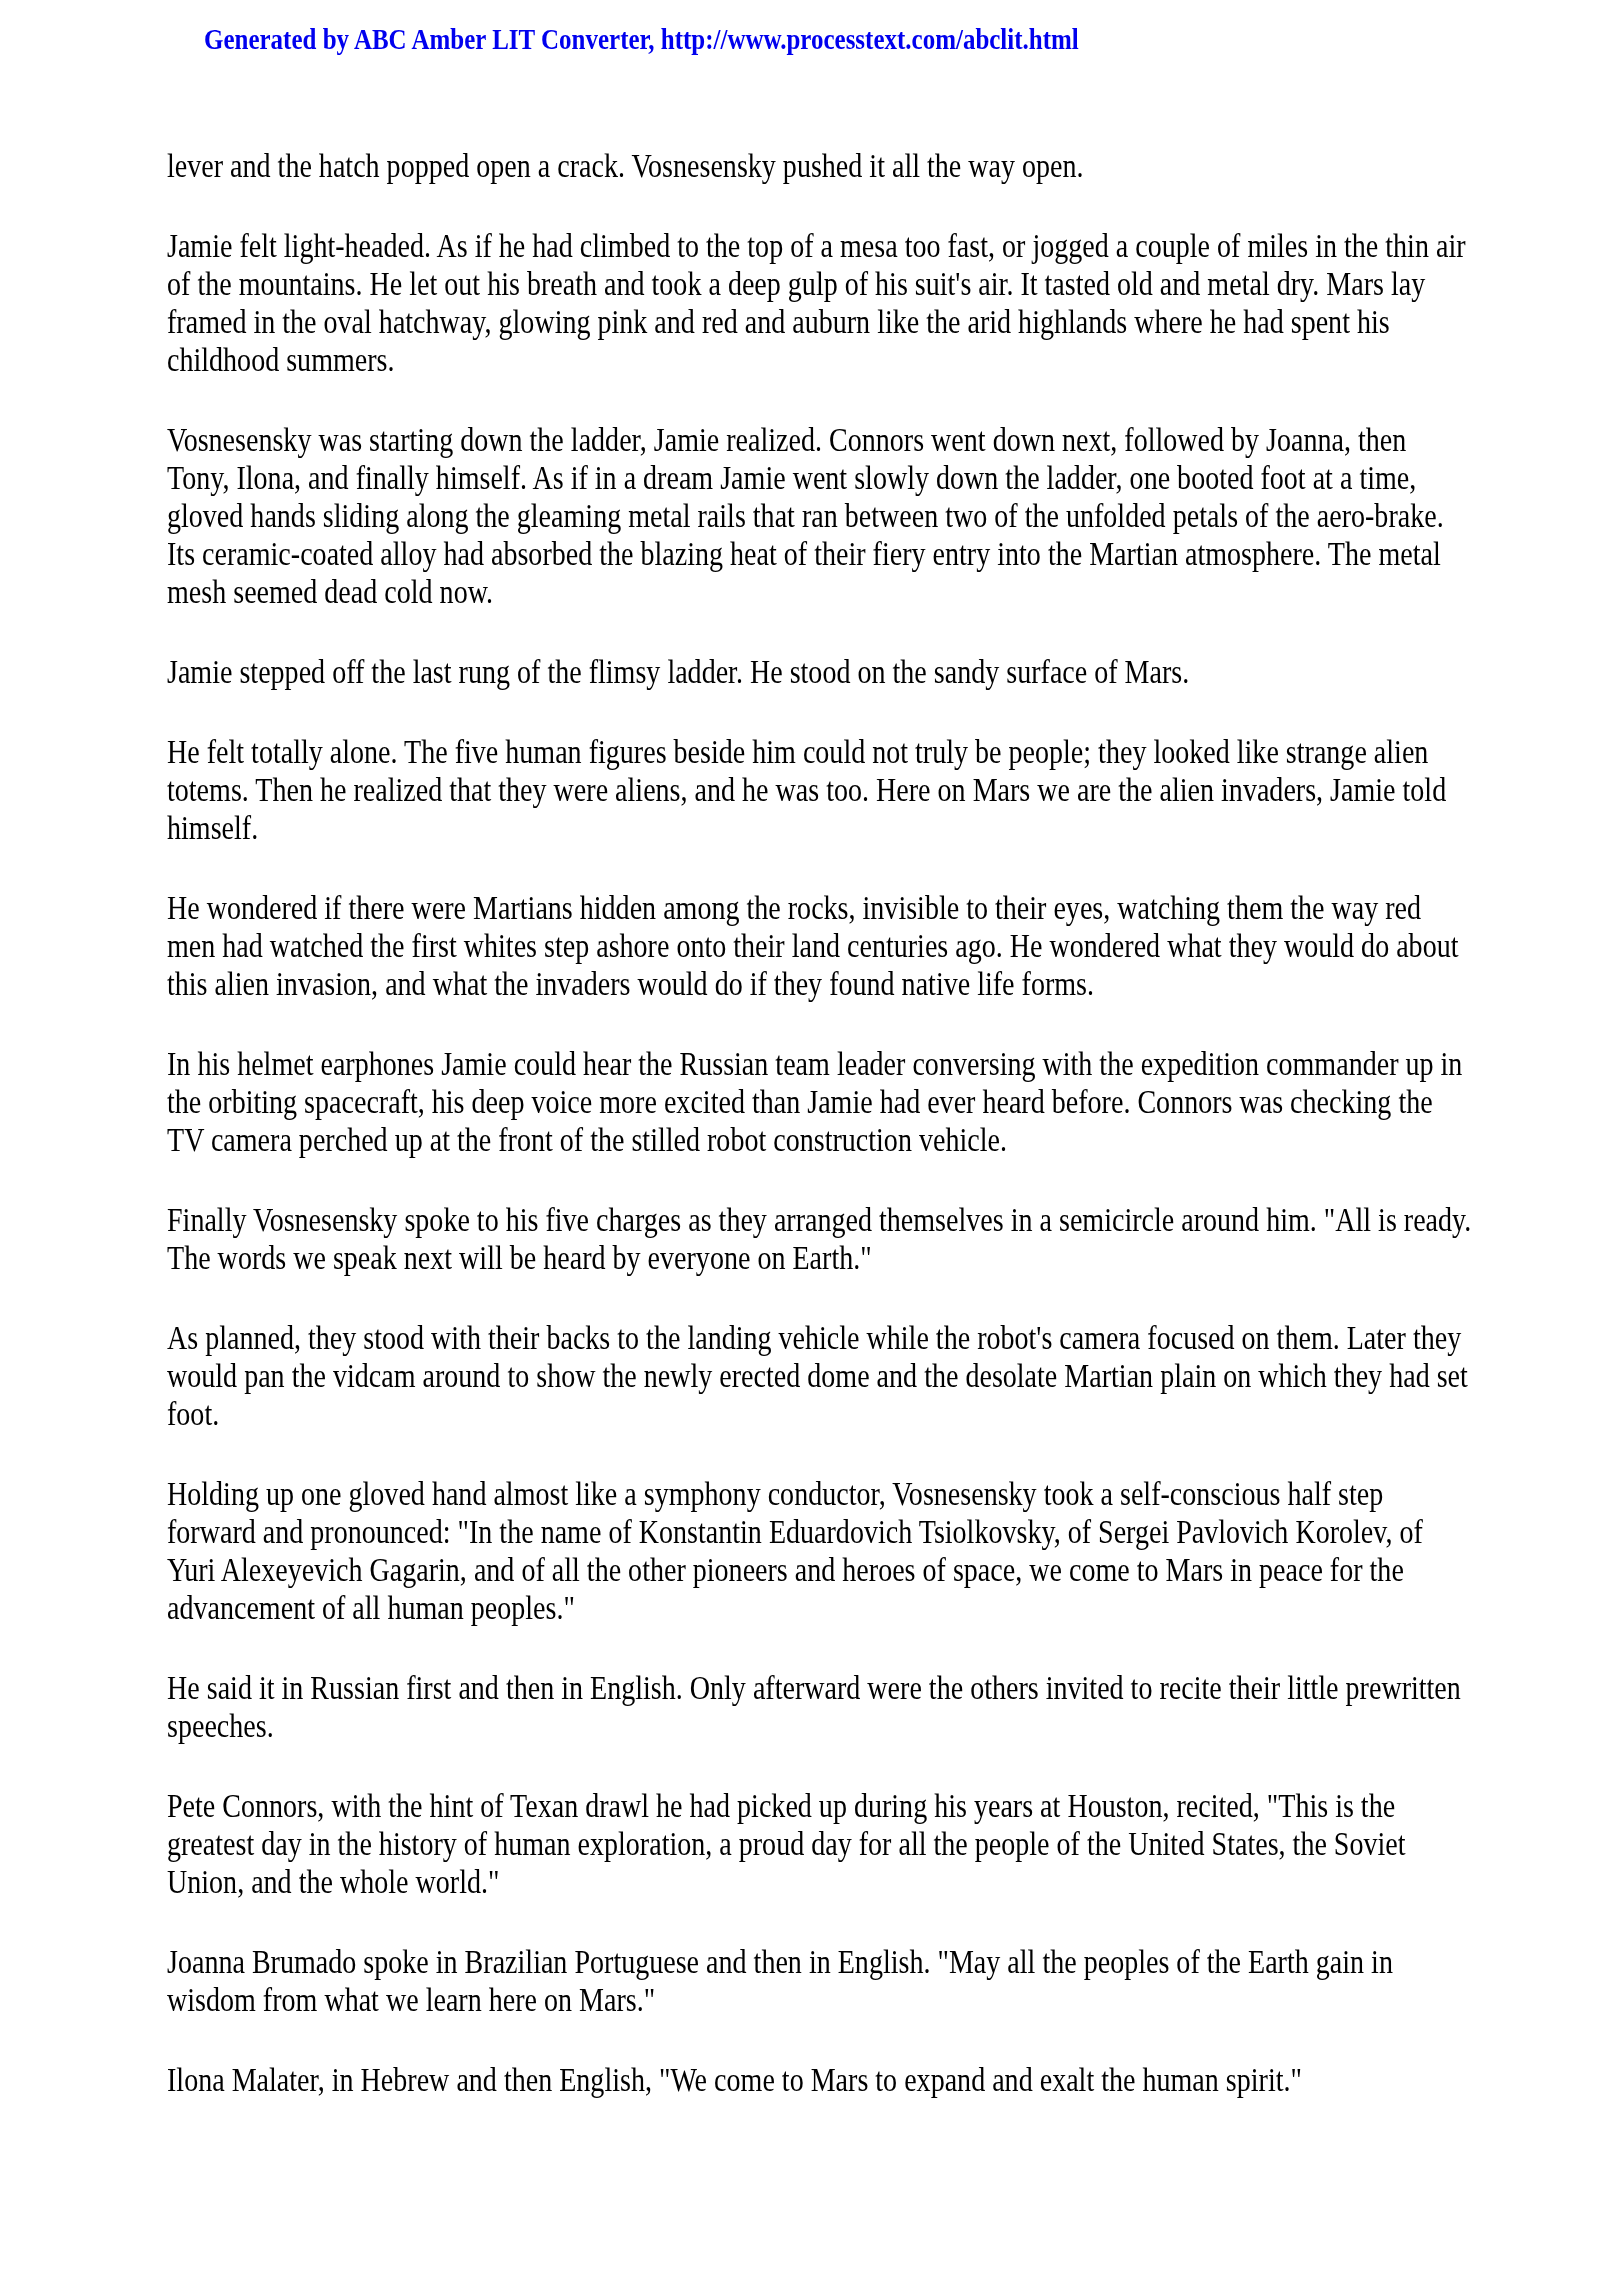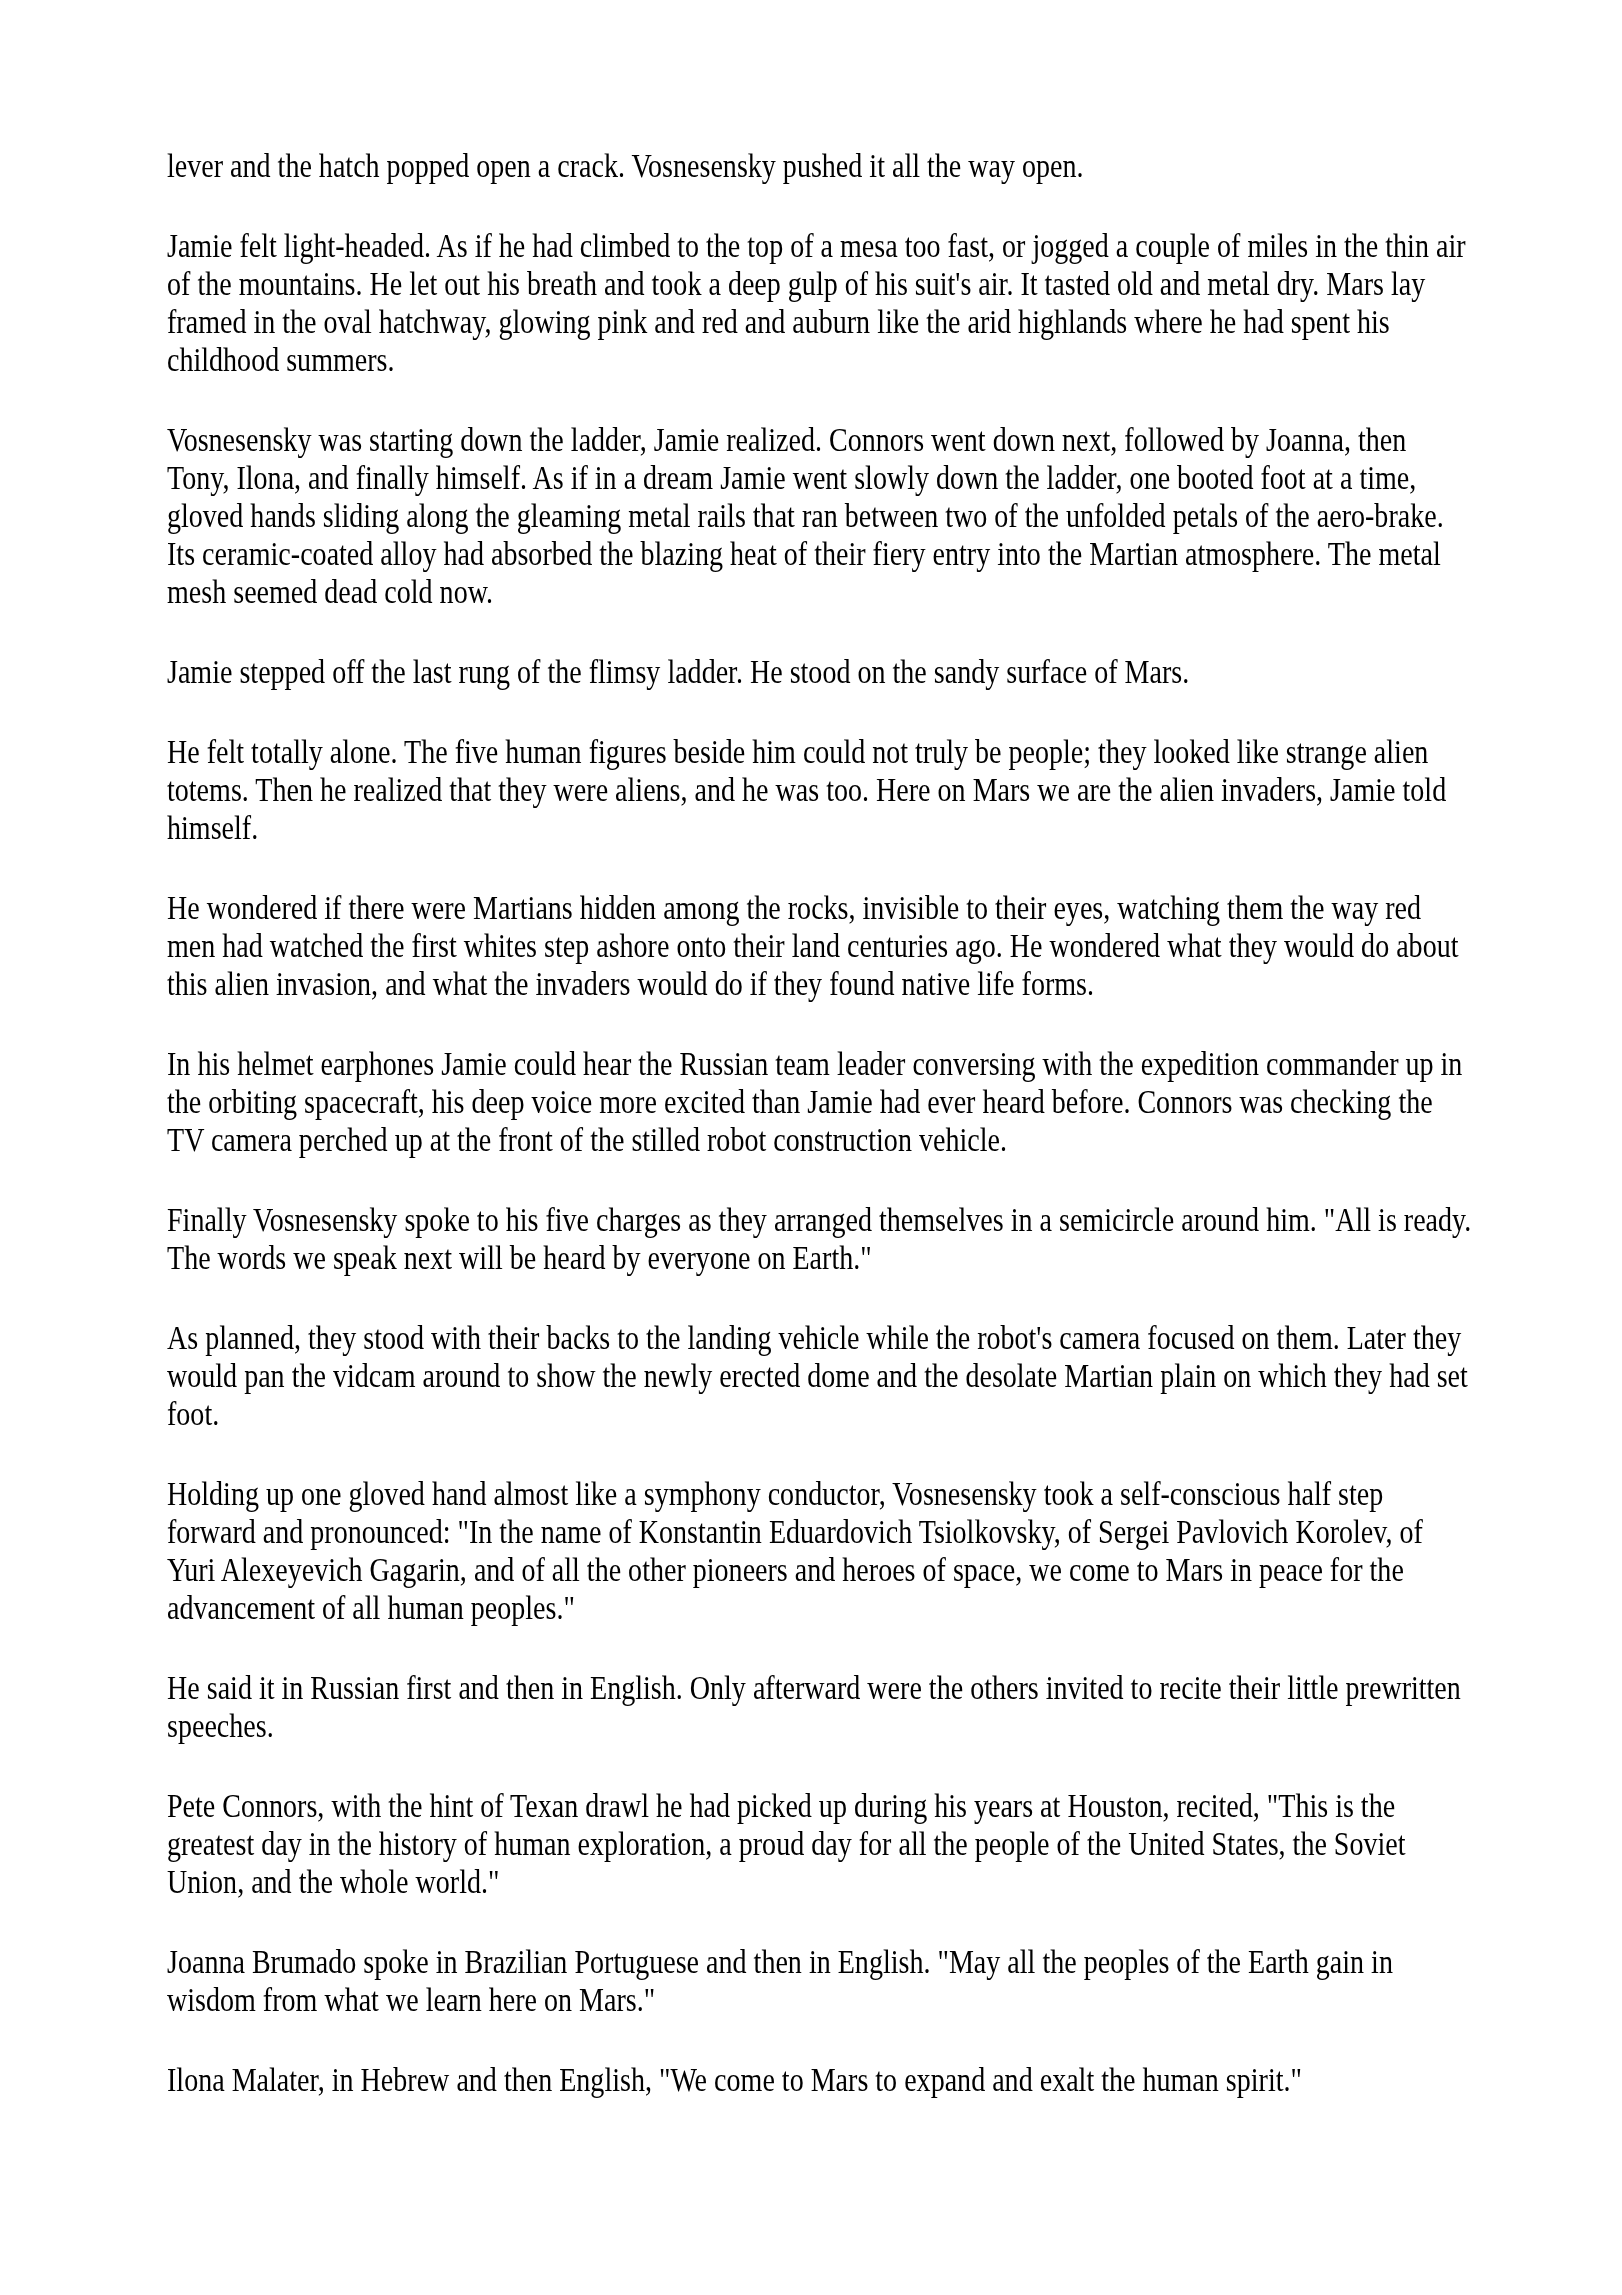--- a/index.html
+++ b/index.html
@@ -47,20 +47,23 @@
     transform: scaleX(0.85);
     transform-origin: 0 0;
     width: 1536px;
   }
 </style>
 </head>
 <body>
 
 <div class="page">
 
+  <div class="banner">
+    <a href="#">Generated by ABC Amber LIT Converter, http://www.processtext.com/abclit.html</a>
+  </div>
 
   <div class="content">
     <p>lever and the hatch popped open a crack. Vosnesensky pushed it all the way open.</p>
     <p>Jamie felt light-headed. As if he had climbed to the top of a mesa too fast, or jogged a couple of miles in the thin air of the mountains. He let out his breath and took a deep gulp of his suit's air. It tasted old and metal dry. Mars lay framed in the oval hatchway, glowing pink and red and auburn like the arid highlands where he had spent his childhood summers.</p>
     <p>Vosnesensky was starting down the ladder, Jamie realized. Connors went down next, followed by Joanna, then Tony, Ilona, and finally himself. As if in a dream Jamie went slowly down the ladder, one booted foot at a time, gloved hands sliding along the gleaming metal rails that ran between two of the unfolded petals of the aero-brake. Its ceramic-coated alloy had absorbed the blazing heat of their fiery entry into the Martian atmosphere. The metal mesh seemed dead cold now.</p>
     <p>Jamie stepped off the last rung of the flimsy ladder. He stood on the sandy surface of Mars.</p>
     <p>He felt totally alone. The five human figures beside him could not truly be people; they looked like strange alien totems. Then he realized that they were aliens, and he was too. Here on Mars we are the alien invaders, Jamie told himself.</p>
     <p>He wondered if there were Martians hidden among the rocks, invisible to their eyes, watching them the way red men had watched the first whites step ashore onto their land centuries ago. He wondered what they would do about this alien invasion, and what the invaders would do if they found native life forms.</p>
     <p>In his helmet earphones Jamie could hear the Russian team leader conversing with the expedition commander up in the orbiting spacecraft, his deep voice more excited than Jamie had ever heard before. Connors was checking the TV camera perched up at the front of the stilled robot construction vehicle.</p>
     <p>Finally Vosnesensky spoke to his five charges as they arranged themselves in a semicircle around him. "All is ready. The words we speak next will be heard by everyone on Earth."</p>

